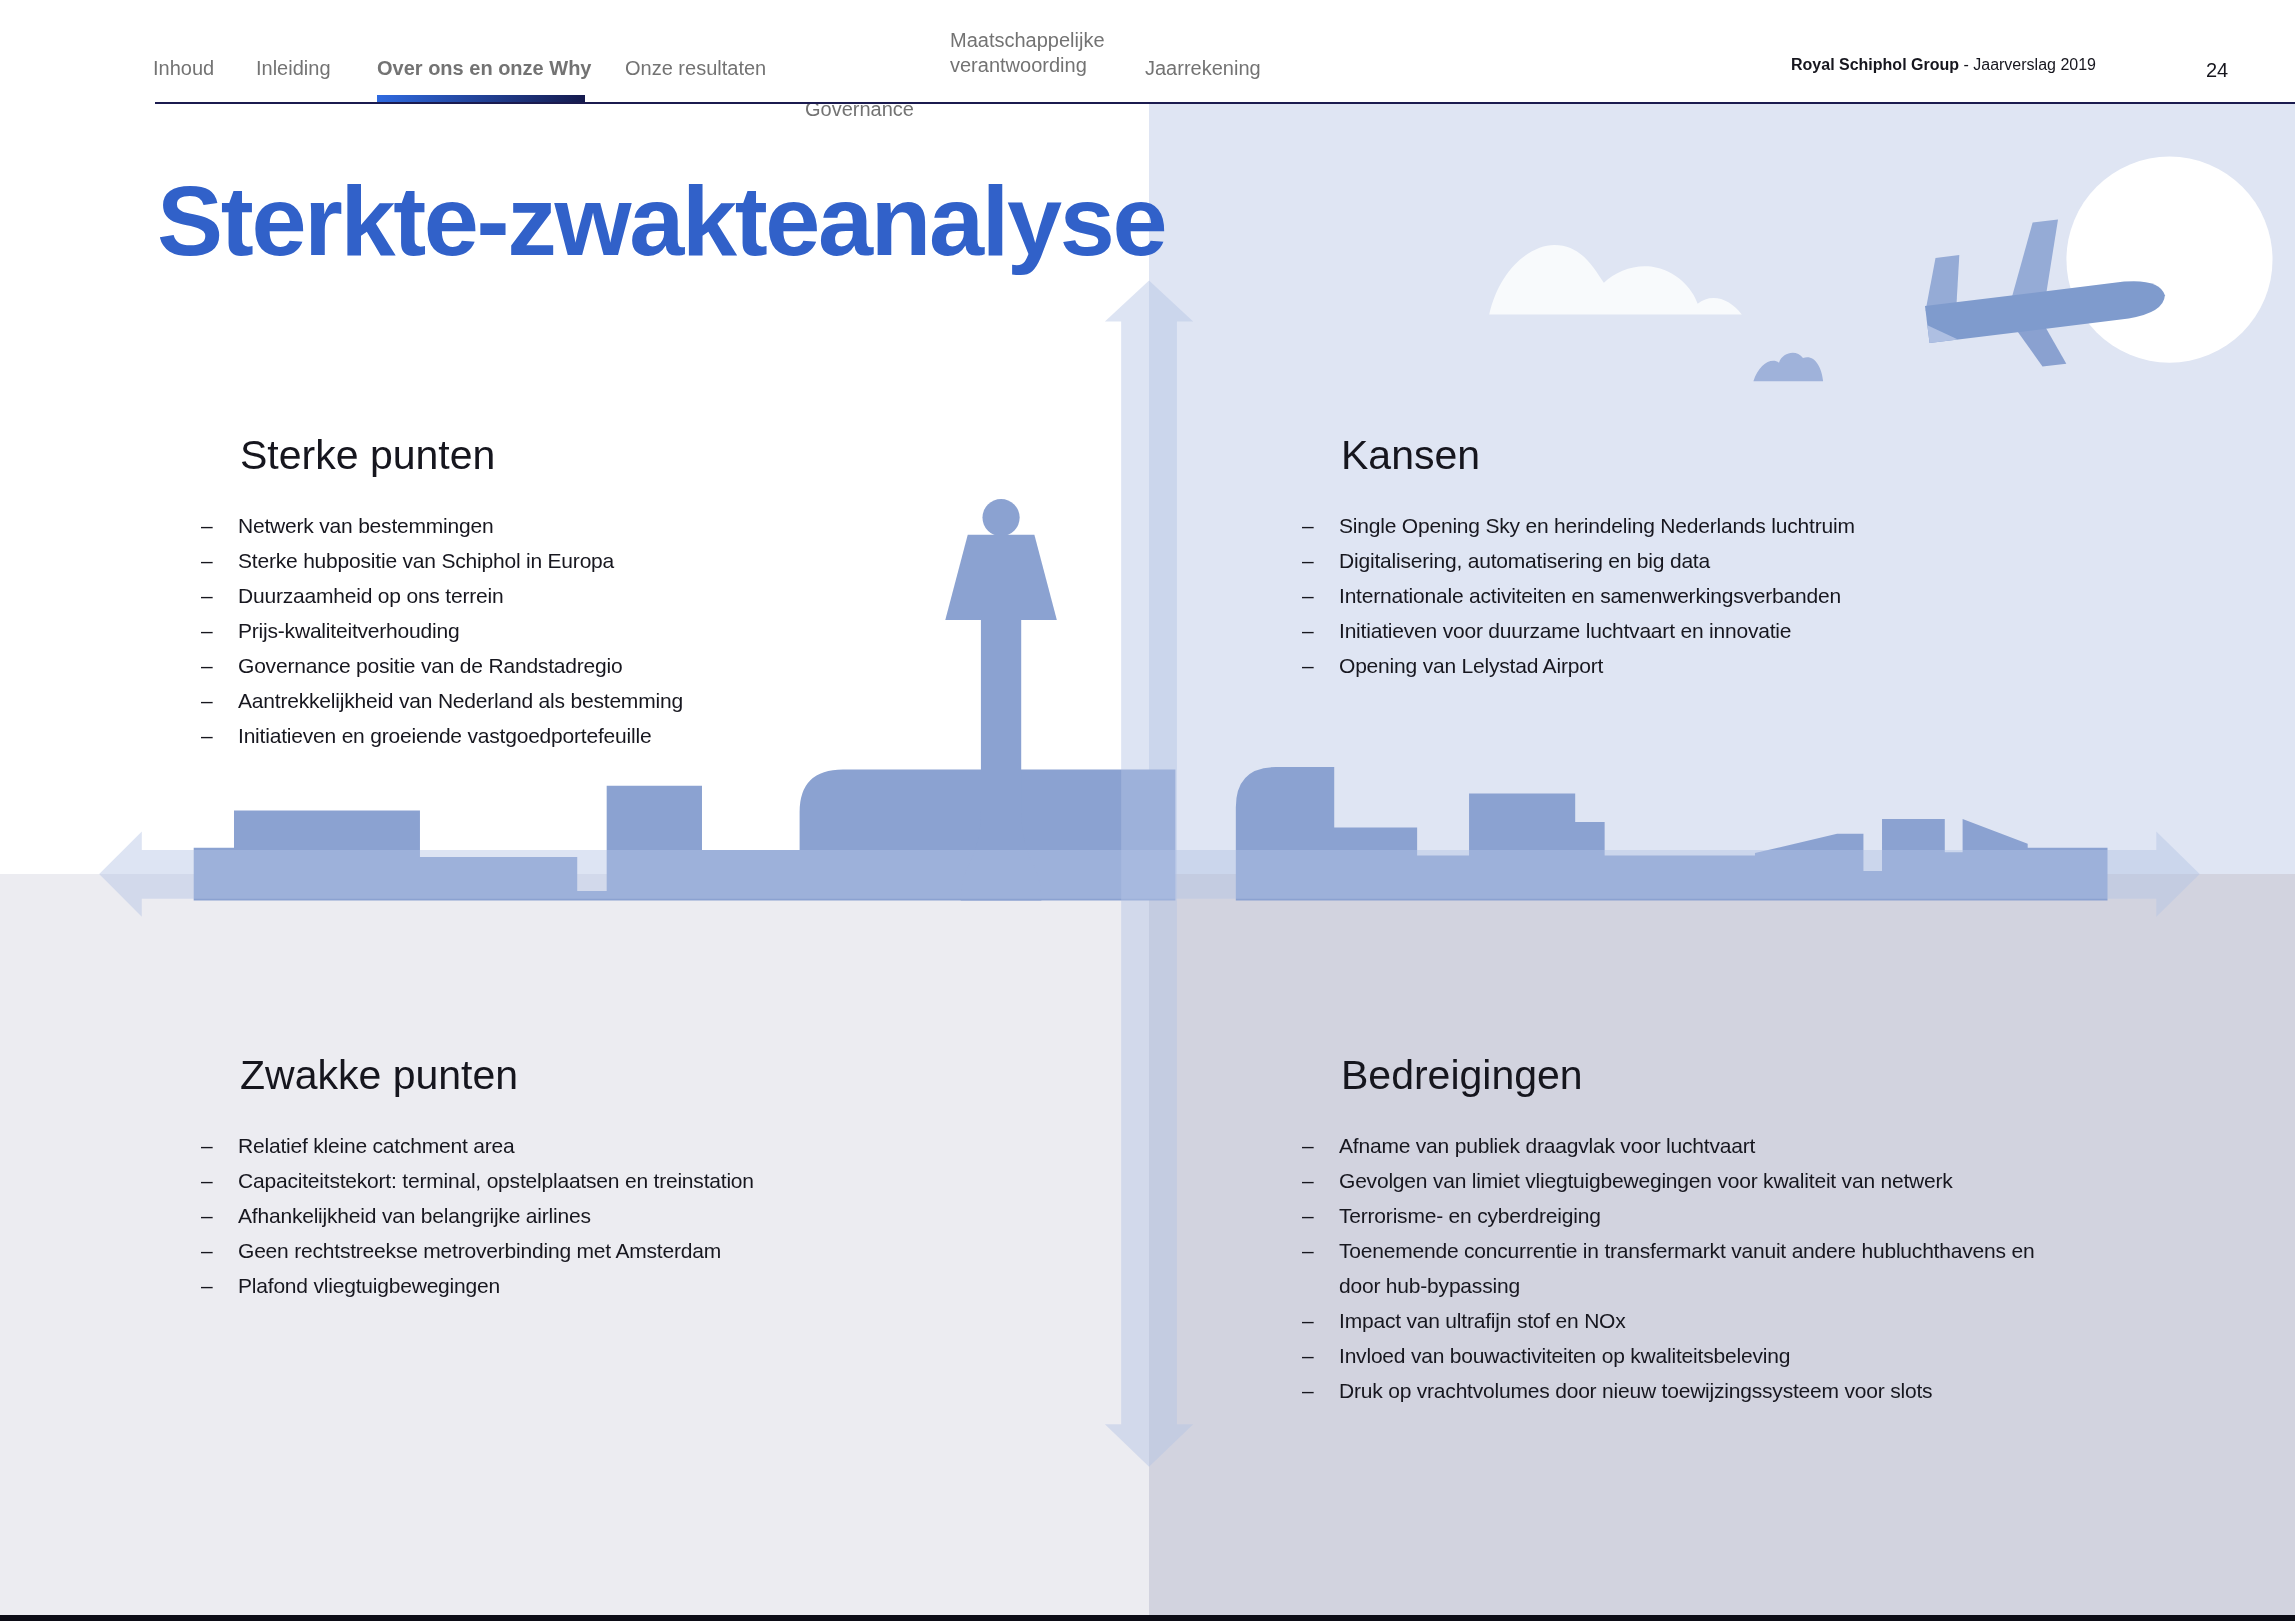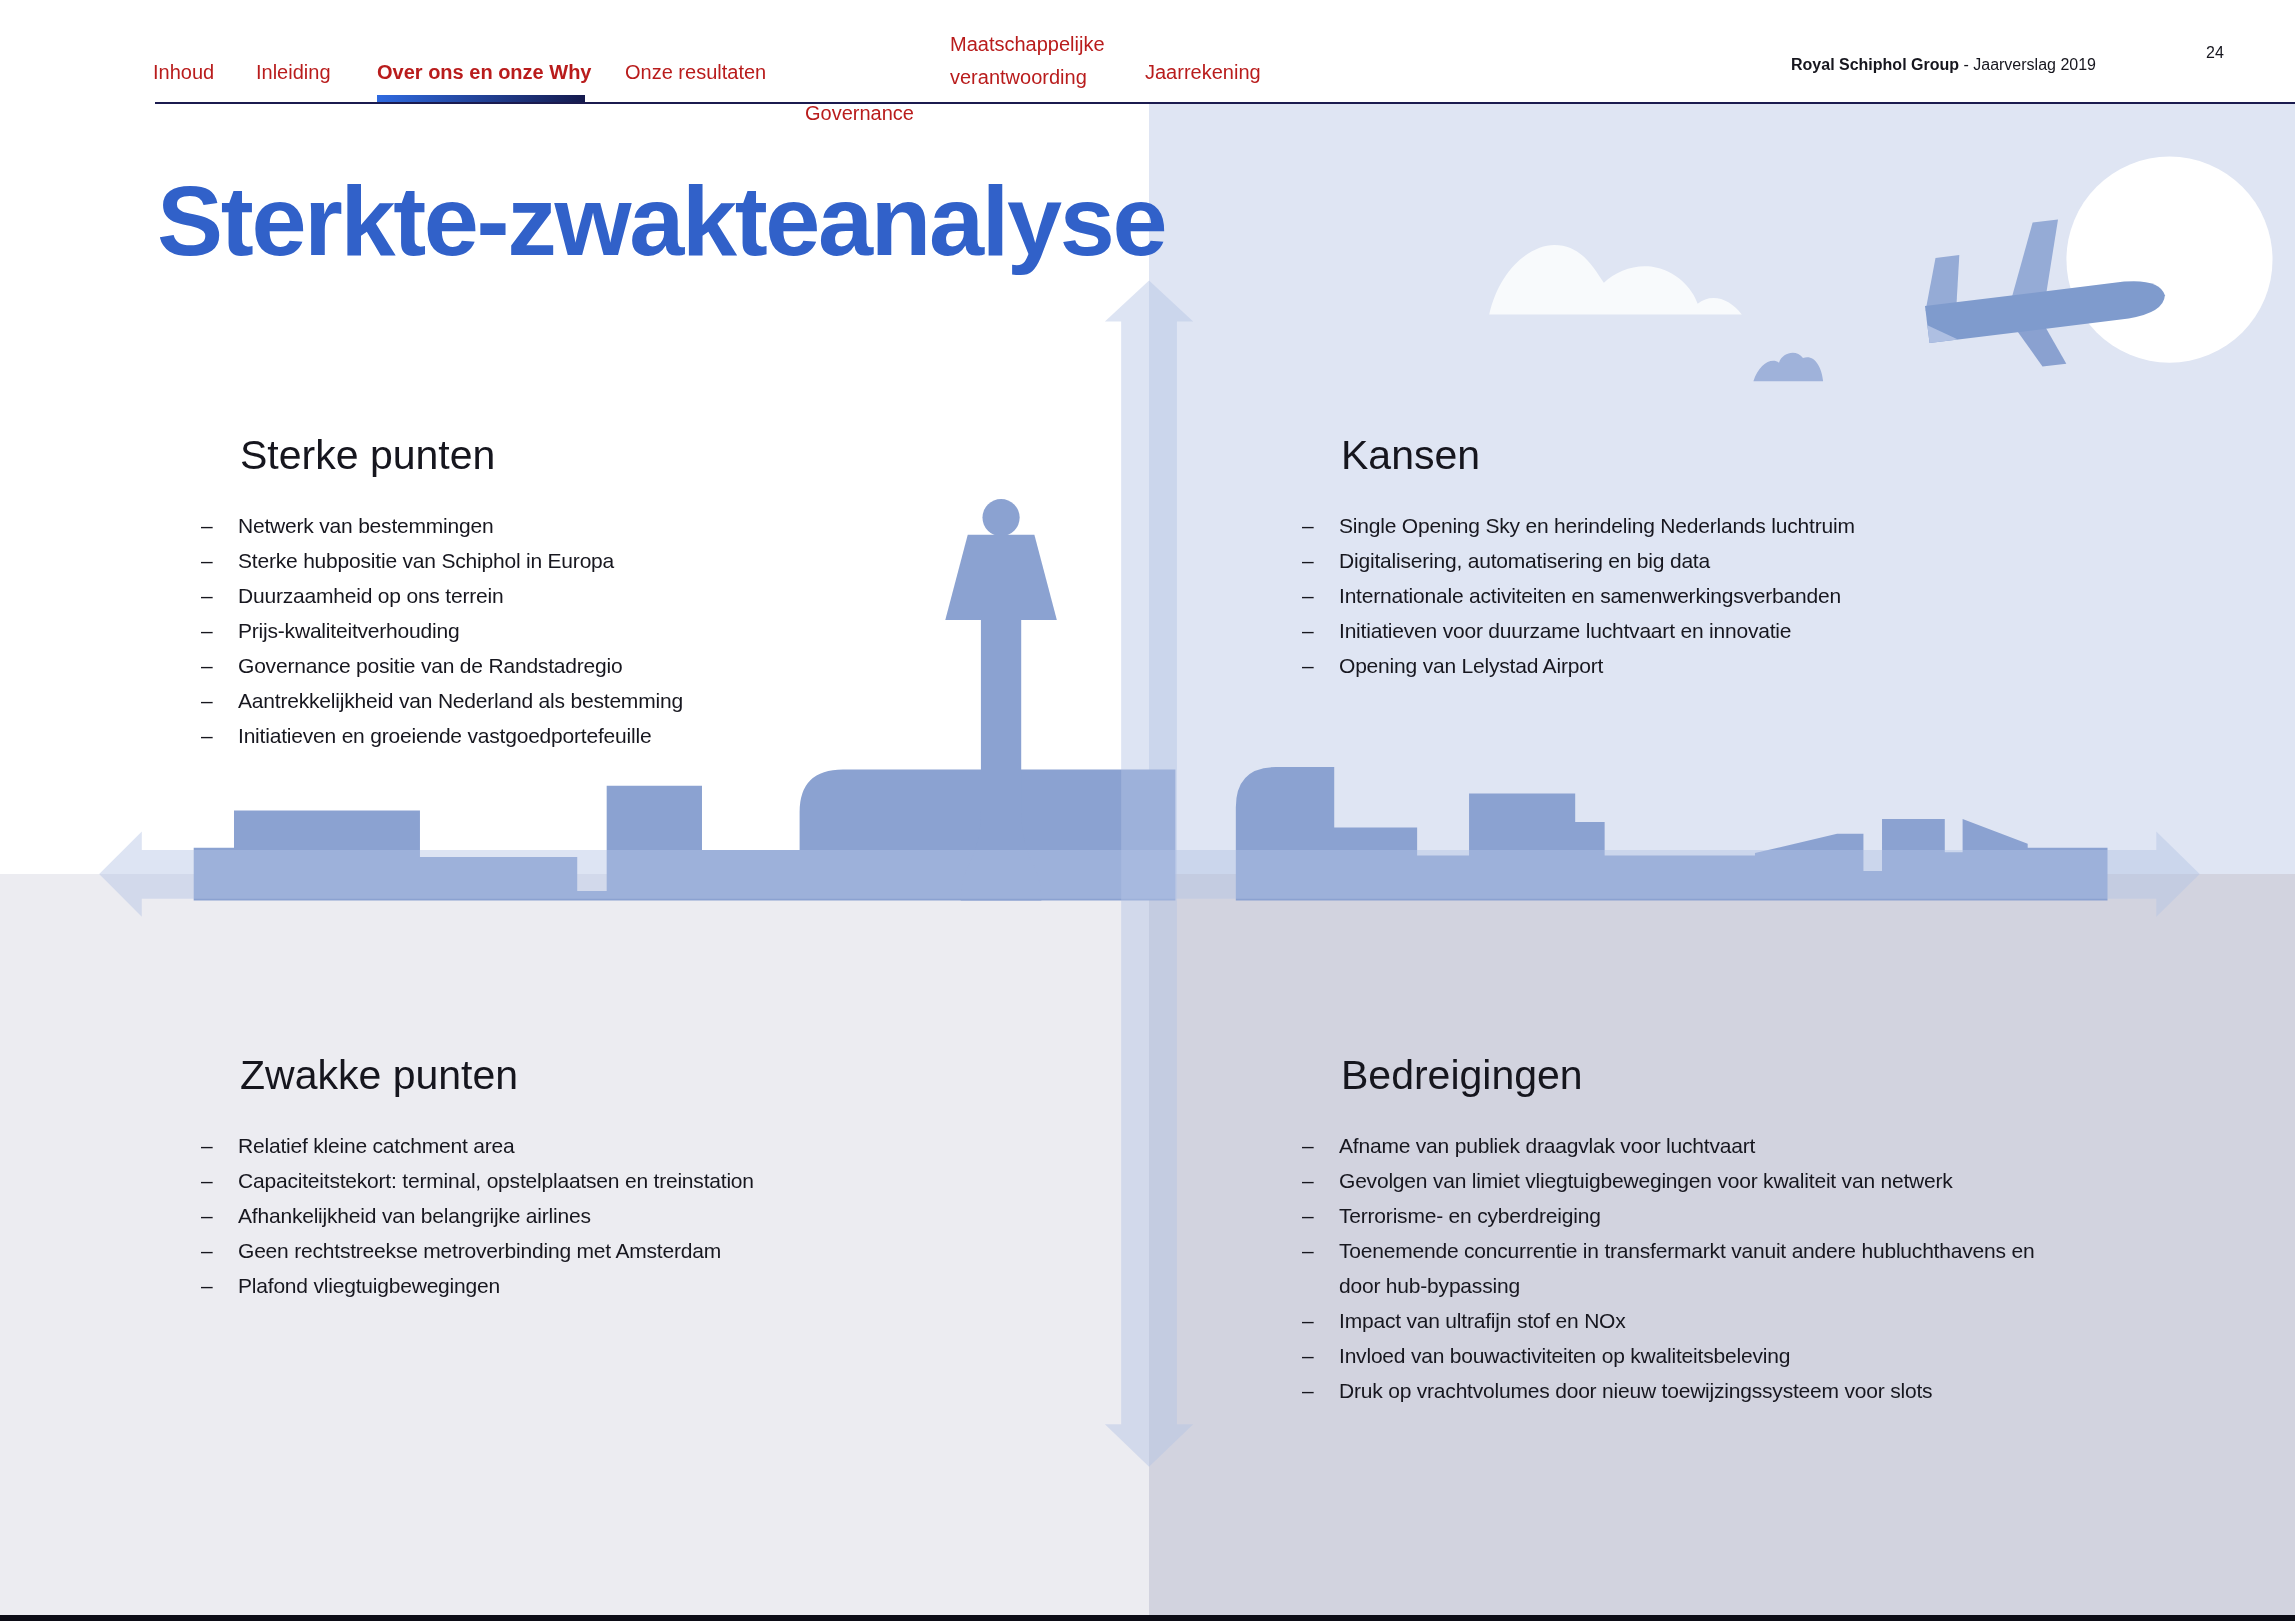--- a/index.html
+++ b/index.html
@@ -23,31 +23,31 @@
   }
   .abs{position:absolute;}
   
   .quad-tr{left:1149px;top:103px;width:1146px;height:771px;background:var(--quad_tr);}
   .quad-bl{left:0;top:874px;width:1149px;height:747px;background:var(--quad_bl);}
   .quad-br{left:1149px;top:874px;width:1146px;height:747px;background:var(--quad_br);}
   
   .scene{left:0;top:0;width:2295px;height:1621px;}
   
   .nav-item{
-    position:absolute;bottom:1507px;font-size:20px;line-height:33px;color:#b91c1c;
+    position:absolute;bottom:1507px;font-size:20px;line-height:25px;color:#737373;
     white-space:nowrap;cursor:pointer;
   }
   .nav-item.active{font-weight:bold;}
   .nav-item.two-line{white-space:normal;width:180px;}
   .nav-underline{left:377px;top:95px;width:208px;height:7px;
     background:linear-gradient(90deg,var(--nav_accent_start),var(--nav_accent_end));}
   .nav-rule{left:155px;top:102px;width:2141px;height:2.3px;background:var(--nav_rule);}
   .brand{left:1791px;top:56px;font-size:16px;white-space:nowrap;}
   .brand b{font-weight:bold;}
-  .pagenum{left:2206px;top:44px;font-size:16px;}
+  .pagenum{left:2206px;top:59px;font-size:20px;}
   
   .page-title{
     left:157px;top:164px;font-size:99px;font-weight:bold;letter-spacing:-2.3px;
     color:var(--title_blue);white-space:nowrap;
   }
   
   .q-heading{position:absolute;font-size:41px;font-weight:normal;color:var(--text_dark);white-space:nowrap;margin-left:39px;}
   .q-list{position:absolute;font-size:21px;line-height:35px;color:#17171f;letter-spacing:-0.2px;}
   .q-row{display:flex;align-items:flex-start;}
   .q-dash{width:37px;flex:0 0 37px;}

